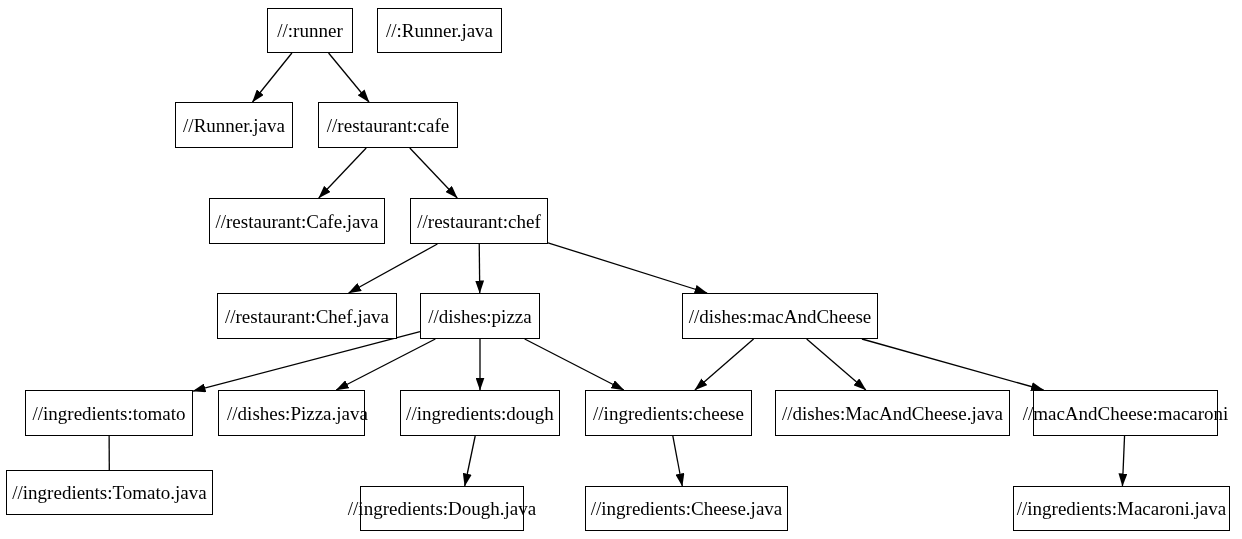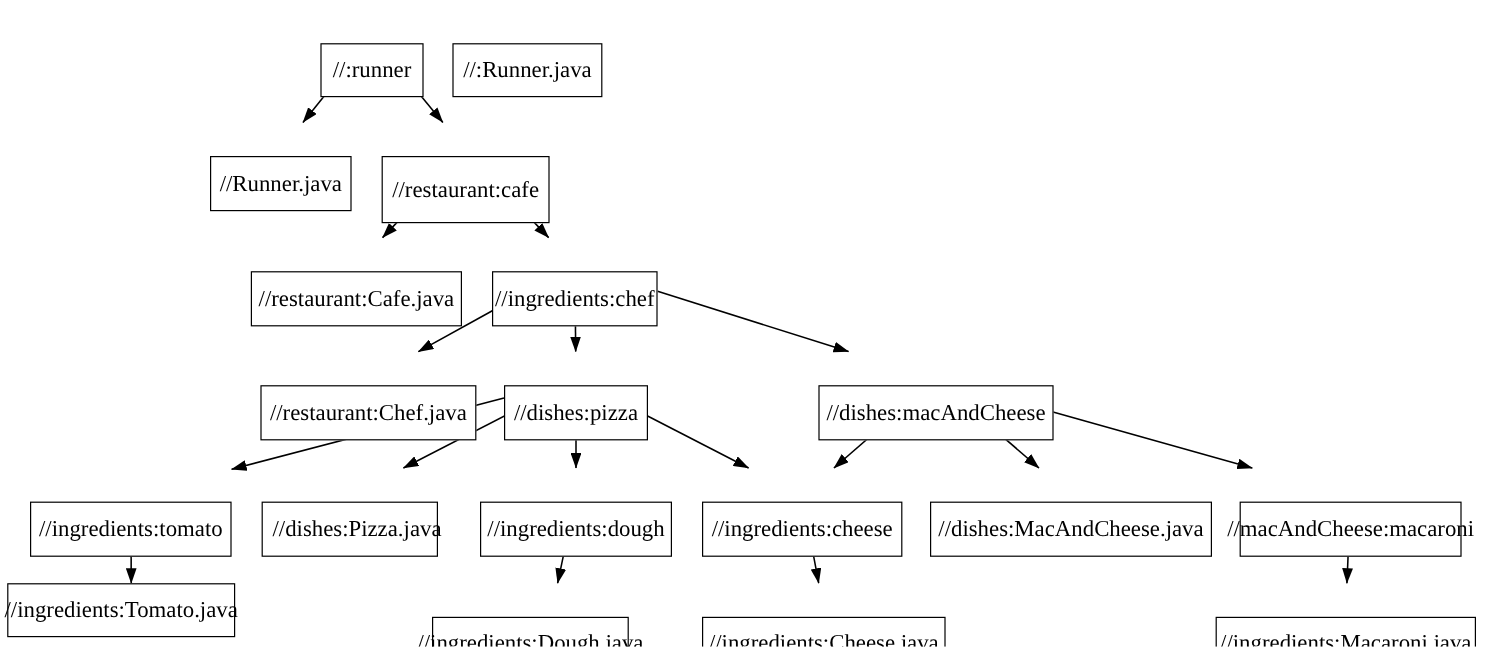--- a/index.html
+++ b/index.html
@@ -27,21 +27,20 @@
     box-sizing: border-box;
     background: #ffffff;
     border: 1.4px solid #000000;
     display: flex;
     align-items: center;
     justify-content: center;
     font-size: 19px;
     line-height: 1;
     color: #000000;
     white-space: nowrap;
-    margin-top: 28px;
   }
   .graph-edge {
     stroke: #000000;
     stroke-width: 1.3;
     fill: none;
   }
   #arrowhead path {
     fill: #000000;
     stroke: none;
   }
@@ -74,30 +73,30 @@
         <line x1="109.12041884816755" y1="436" x2="109.38219895287958" y2="486" class="graph-edge" marker-end="url(#arrowhead)"></line>
         <line x1="475.18324607329845" y1="436" x2="464.71204188481676" y2="486" class="graph-edge" marker-end="url(#arrowhead)"></line>
         <line x1="672.8350785340314" y1="436" x2="682.2591623036649" y2="486" class="graph-edge" marker-end="url(#arrowhead)"></line>
         <line x1="1124.5366492146597" y1="436" x2="1122.4424083769634" y2="486" class="graph-edge" marker-end="url(#arrowhead)"></line>
       </g>
   </svg>
   <div id="node-layer">
       <div class="graph-node" style="left: 267px; top: 8px; width: 86px; height: 45px;">//:runner</div>
       <div class="graph-node" style="left: 377px; top: 8px; width: 125px; height: 45px;">//:Runner.java</div>
       <div class="graph-node" style="left: 175px; top: 102px; width: 118px; height: 46px; text-align: center;">//Runner.java</div>
-      <div class="graph-node" style="left: 318px; top: 102px; width: 140px; height: 56px;">//restaurant:cafe</div>
+      <div class="graph-node" style="left: 318px; top: 102px; width: 140px; height: 46px;">//restaurant:cafe</div>
       <div class="graph-node" style="left: 209px; top: 198px; width: 176px; height: 46px;">//restaurant:Cafe.java</div>
-      <div class="graph-node" style="left: 410px; top: 198px; width: 138px; height: 46px;">//ingredients:chef</div>
+      <div class="graph-node" style="left: 410px; top: 198px; width: 138px; height: 46px;">//restaurant:chef</div>
       <div class="graph-node" style="left: 217px; top: 293px; width: 180px; height: 46px;">//restaurant:Chef.java</div>
       <div class="graph-node" style="left: 420px; top: 293px; width: 120px; height: 46px;">//dishes:pizza</div>
       <div class="graph-node" style="left: 682px; top: 293px; width: 196px; height: 46px;">//dishes:macAndCheese</div>
       <div class="graph-node" style="left: 25px; top: 390px; width: 168px; height: 46px;">//ingredients:tomato</div>
       <div class="graph-node" style="left: 218px; top: 390px; width: 147px; height: 46px; padding-left: 12px;">//dishes:Pizza.java</div>
       <div class="graph-node" style="left: 400px; top: 390px; width: 160px; height: 46px;">//ingredients:dough</div>
       <div class="graph-node" style="left: 585px; top: 390px; width: 167px; height: 46px;">//ingredients:cheese</div>
       <div class="graph-node" style="left: 775px; top: 390px; width: 235px; height: 46px;">//dishes:MacAndCheese.java</div>
       <div class="graph-node" style="left: 1033px; top: 390px; width: 185px; height: 46px;">//macAndCheese:macaroni</div>
-      <div class="graph-node" style="left: 6px; top: 458px; width: 190px; height: 45px;">//ingredients:Tomato.java</div>
+      <div class="graph-node" style="left: 6px; top: 470px; width: 207px; height: 45px;">//ingredients:Tomato.java</div>
       <div class="graph-node" style="left: 360px; top: 486px; width: 164px; height: 45px;">//ingredients:Dough.java</div>
       <div class="graph-node" style="left: 585px; top: 486px; width: 203px; height: 45px;">//ingredients:Cheese.java</div>
       <div class="graph-node" style="left: 1013px; top: 486px; width: 217px; height: 45px;">//ingredients:Macaroni.java</div>
     </div>
 </div>
 
 </body></html>

